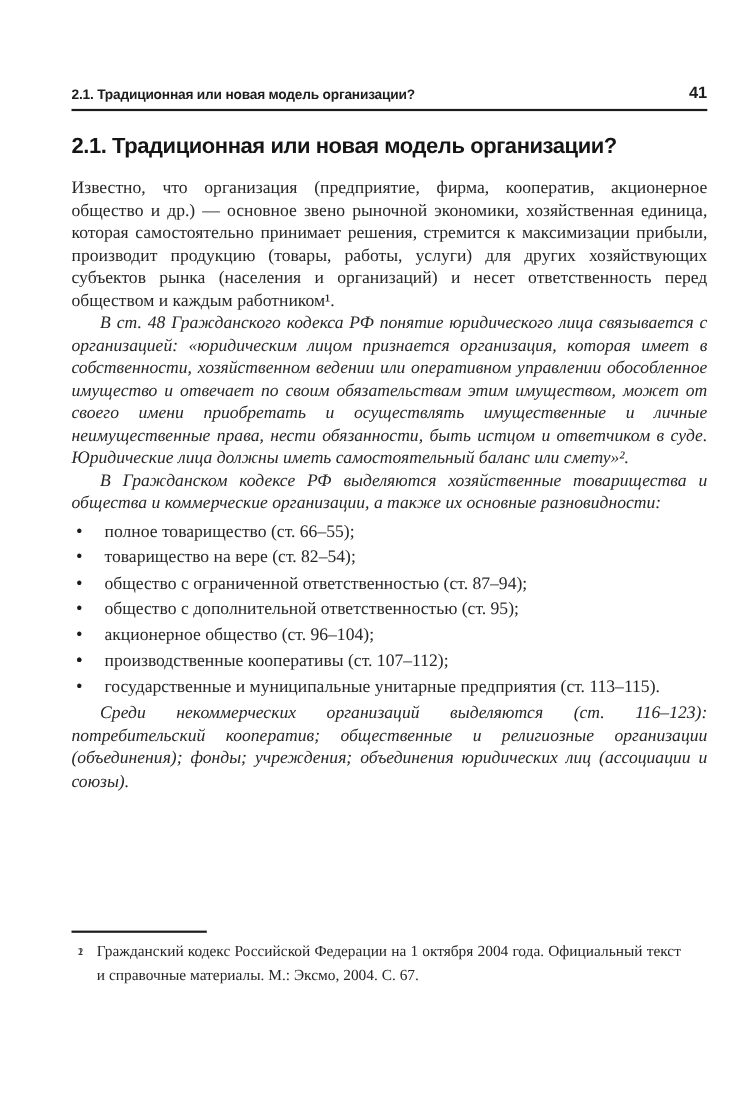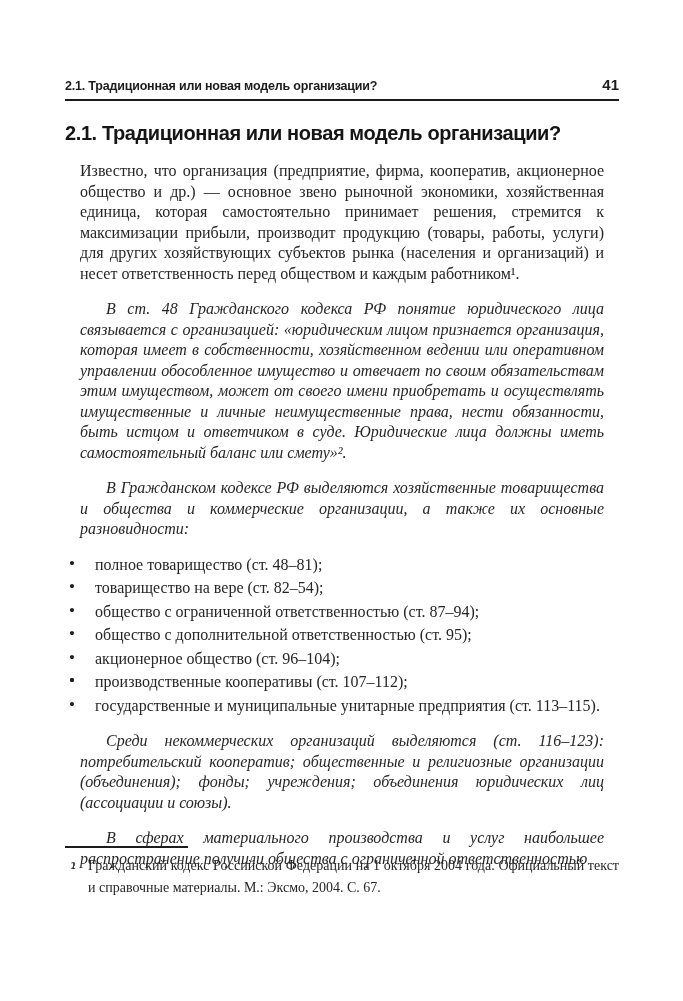--- a/index.html
+++ b/index.html
@@ -5,21 +5,21 @@
   html, body { margin: 0; padding: 0; }
   body {
     width: 683px; height: 1001px;
     background: #ffffff;
     overflow: hidden;
   }
   .page {
     position: relative;
     width: 683px; height: 1001px;
     box-sizing: border-box;
-    padding: 76px 64px 0 65px;
+    padding: 76px 40px 0 65px;
     font-family: "Liberation Serif", serif;
     color: #262626;
     background: #ffffff;
   }
   .page-header {
     display: flex;
     justify-content: space-between;
     align-items: flex-end;
     border-bottom: 2px solid #1c1c1c;
     padding-bottom: 6px;
@@ -31,21 +31,21 @@
   .page-number  { font-size: 15px; }
   .section-title {
     font-family: "Liberation Sans", sans-serif;
     font-weight: bold;
     font-size: 20px;
     letter-spacing: -0.4px;
     color: #151515;
     margin: 21px 0 16px 0;
   }
   .body-text p {
-    margin: 15px;
+    margin: 0;
     font-size: 16px;
     line-height: 20.5px;
     text-align: justify;
   }
   .body-text p.indent { text-indent: 26px; font-style: italic; }
   .org-list {
     list-style: none;
     margin: 5px 0 4px 0;
     padding: 0;
   }
@@ -97,32 +97,31 @@
   </div>
 
   <h1 class="section-title">2.1. Традиционная или новая модель организации?</h1>
 
   <div class="body-text">
     <p>Известно, что организация (предприятие, фирма, кооператив, акционерное общество и др.) — основное звено рыночной экономики, хозяйственная единица, которая самостоятельно принимает решения, стремится к максимизации прибыли, производит продукцию (товары, работы, услуги) для других хозяйствующих субъектов рынка (населения и организаций) и несет ответственность перед обществом и каждым работником¹.</p>
     <p class="indent">В ст. 48 Гражданского кодекса РФ понятие юридического лица связывается с организацией: «юридическим лицом признается организация, которая имеет в собственности, хозяйственном ведении или оперативном управлении обособленное имущество и отвечает по своим обязательствам этим имуществом, может от своего имени приобретать и осуществлять имущественные и личные неимущественные права, нести обязанности, быть истцом и ответчиком в суде. Юридические лица должны иметь самостоятельный баланс или смету»².</p>
     <p class="indent">В Гражданском кодексе РФ выделяются хозяйственные товарищества и общества и коммерческие организации, а также их основные разновидности:</p>
 
     <ul class="org-list">
-      <li><span class="bullet">•</span><span>полное товарищество (ст. 48–81);</span></li>
+      <li><span class="bullet">•</span><span>полное товарищество (ст. 66–55);</span></li>
       <li><span class="bullet">•</span><span>товарищество на вере (ст. 82–54);</span></li>
       <li><span class="bullet">•</span><span>общество с ограниченной ответственностью (ст. 87–94);</span></li>
       <li><span class="bullet">•</span><span>общество с дополнительной ответственностью (ст. 95);</span></li>
       <li><span class="bullet">•</span><span>акционерное общество (ст. 96–104);</span></li>
       <li><span class="bullet">•</span></li>
       <li><span class="bullet">•</span><span>производственные кооперативы (ст. 107–112);</span></li>
       <li><span class="bullet">•</span><span>государственные и муниципальные унитарные предприятия (ст. 113–115).</span></li>
     </ul>
 
     <p class="indent">Среди некоммерческих организаций выделяются (ст. 116–123): потребительский кооператив; общественные и религиозные организации (объединения); фонды; учреждения; объединения юридических лиц (ассоциации и союзы).</p>
-    <p class="indent">В сферах материального производства и услуг наибольшее распространение получили общества с ограниченной ответственностью</p>
   </div>
 
   <div class="footnotes">
     <div class="fn-rule"></div>
     <div class="footnote">
       <span class="fn-marker">1</span>
     </div>
     <div class="footnote">
       <span class="fn-marker">2</span>
       <span class="fn-text">Гражданский кодекс Российской Федерации на 1 октября 2004 года. Официальный текст и справочные материалы. М.: Эксмо, 2004. С. 67.</span>

